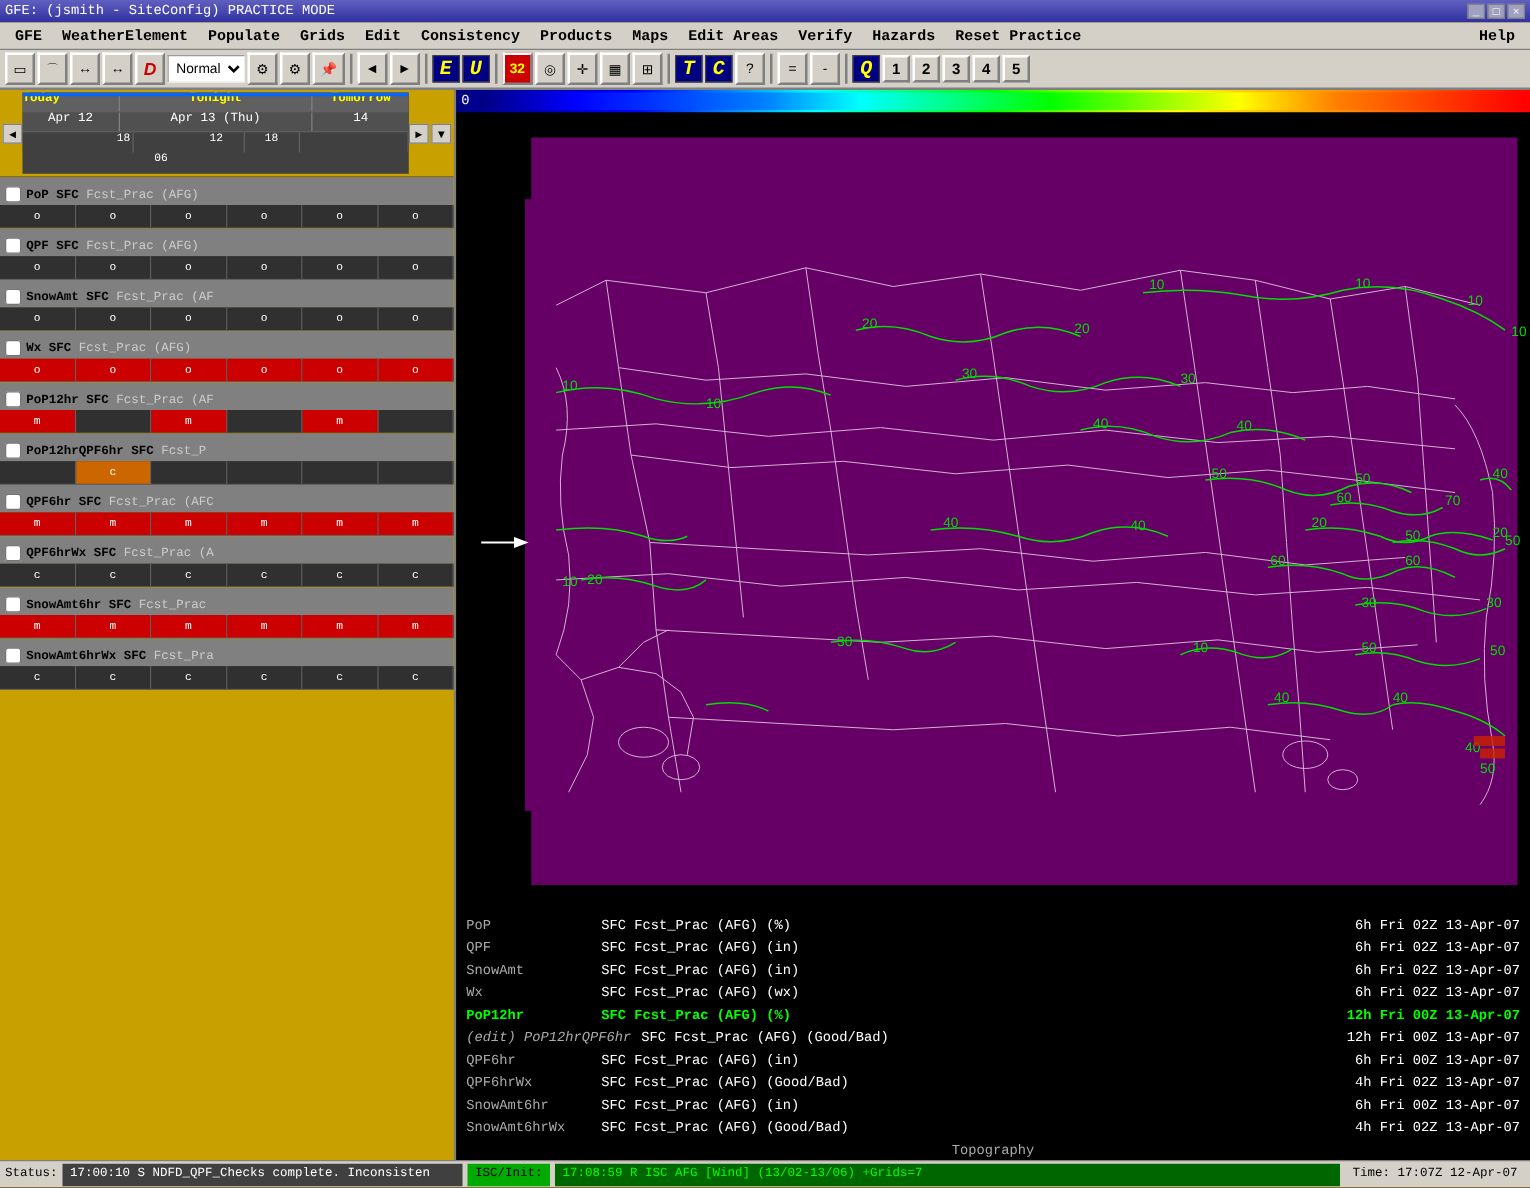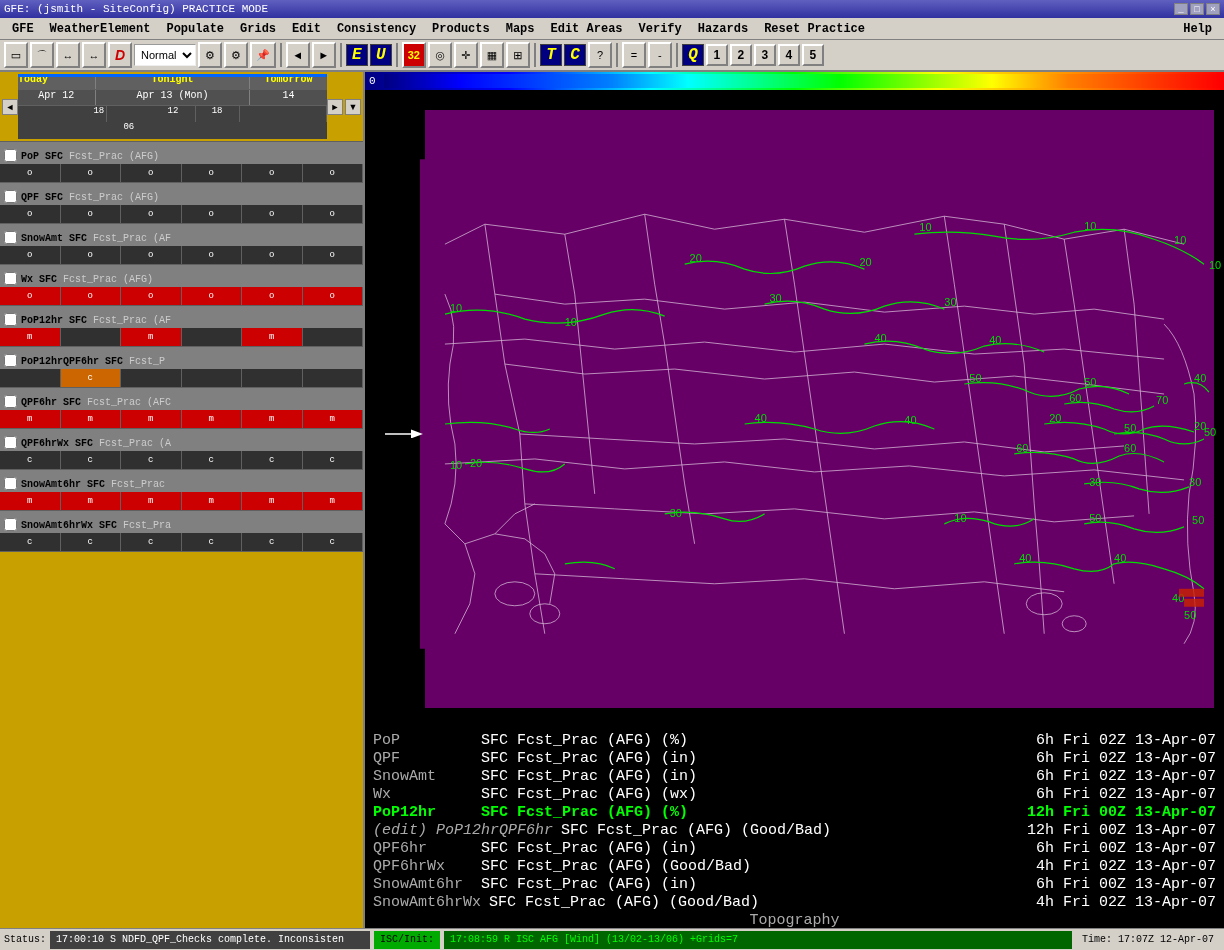--- a/index.html
+++ b/index.html
@@ -200,21 +200,21 @@
 
     
     #status-info {
       position: absolute;
       bottom: 0;
       left: 0;
       right: 0;
       height: 200px;
       background: black;
       color: white;
-      font-size: 15px;
+      font-size: 11px;
       padding: 4px 8px;
       font-family: 'Courier New', monospace;
     }
     .status-row {
       display: flex;
       gap: 8px;
       line-height: 18px;
     }
     .status-label { color: #aaaaaa; min-width: 100px; }
     .status-value { color: white; text-align: right; }
@@ -383,21 +383,21 @@
         <div id="timeline-grid" style="position:relative;flex:1;height:65px;background:#404040;overflow:hidden;">
 
           <div style="display:flex;border-bottom:1px solid #606060;height:16px;background:#606060;">
             <div style="flex:1;text-align:left;color:#ffff00;font-size:10px;font-weight:bold;border-right:1px solid #808080;">Today</div>
             <div style="flex:2;text-align:center;color:#ffff00;font-size:10px;font-weight:bold;border-right:1px solid #808080;">Tonight</div>
             <div style="flex:1;text-align:center;color:#ffff00;font-size:10px;font-weight:bold;">Tomorrow</div>
           </div>
 
           <div style="display:flex;border-bottom:1px solid #606060;height:16px;background:#505050;">
             <div style="flex:1;text-align:center;color:white;font-size:10px;border-right:1px solid #808080;">Apr 12</div>
-            <div style="flex:2;text-align:center;color:white;font-size:10px;border-right:1px solid #808080;">Apr 13 (Mon)</div>
+            <div style="flex:2;text-align:center;color:white;font-size:10px;border-right:1px solid #808080;">Apr 13 (Thu)</div>
             <div style="flex:1;text-align:center;color:white;font-size:10px;">14</div>
           </div>
 
           <div style="display:flex;height:16px;background:#404040;">
             <div style="flex:1;text-align:right;color:white;font-size:9px;padding-right:2px;border-right:1px solid #606060;">18</div>
             <div style="flex:0.5;text-align:center;color:white;font-size:9px;border-right:1px solid #606060;margin-top:16px;">06</div>
             <div style="flex:0.5;text-align:center;color:white;font-size:9px;border-right:1px solid #606060;">12</div>
             <div style="flex:0.5;text-align:center;color:white;font-size:9px;border-right:1px solid #606060;">18</div>
             <div style="flex:1;border-right:1px solid #606060;"></div>
           </div>

